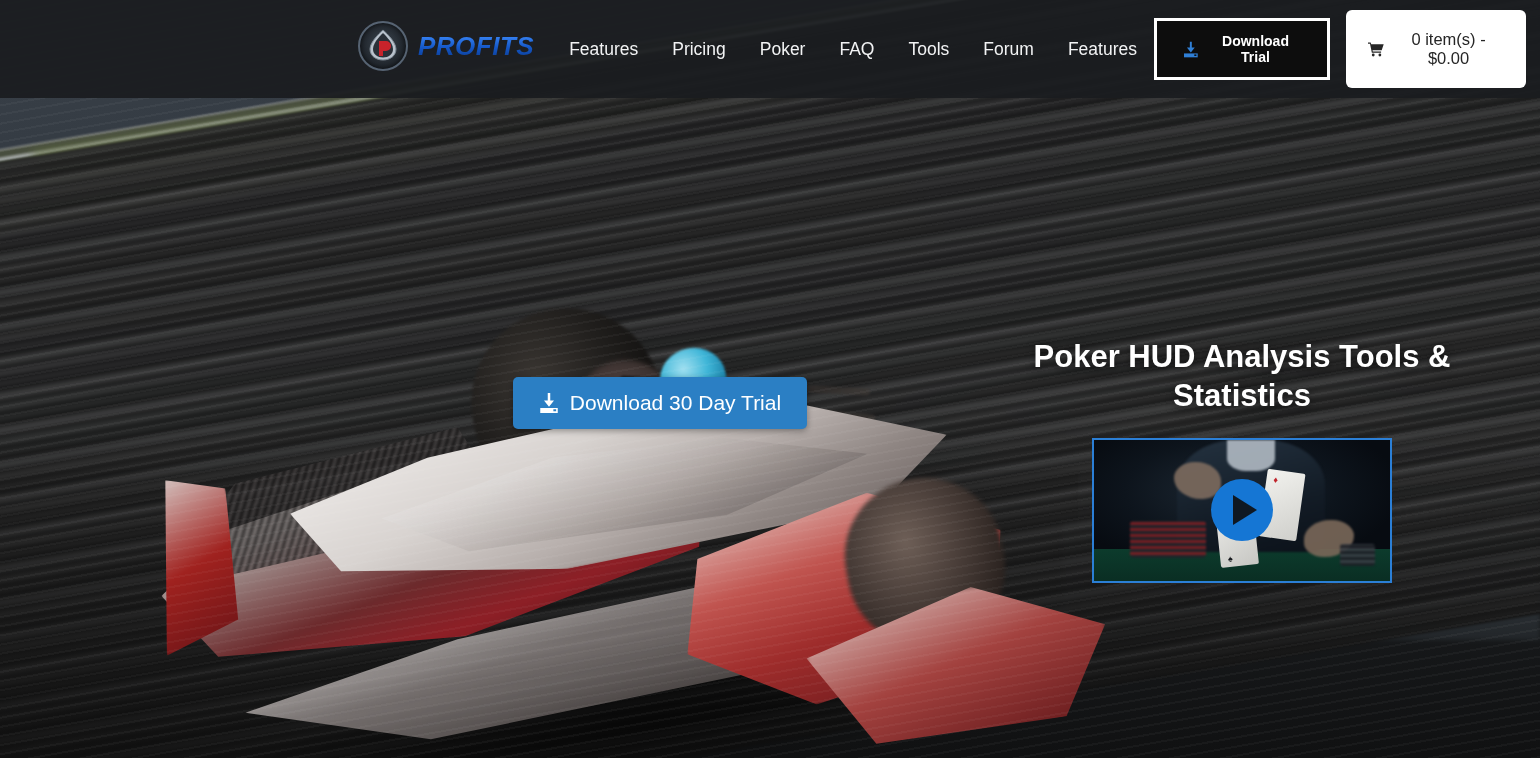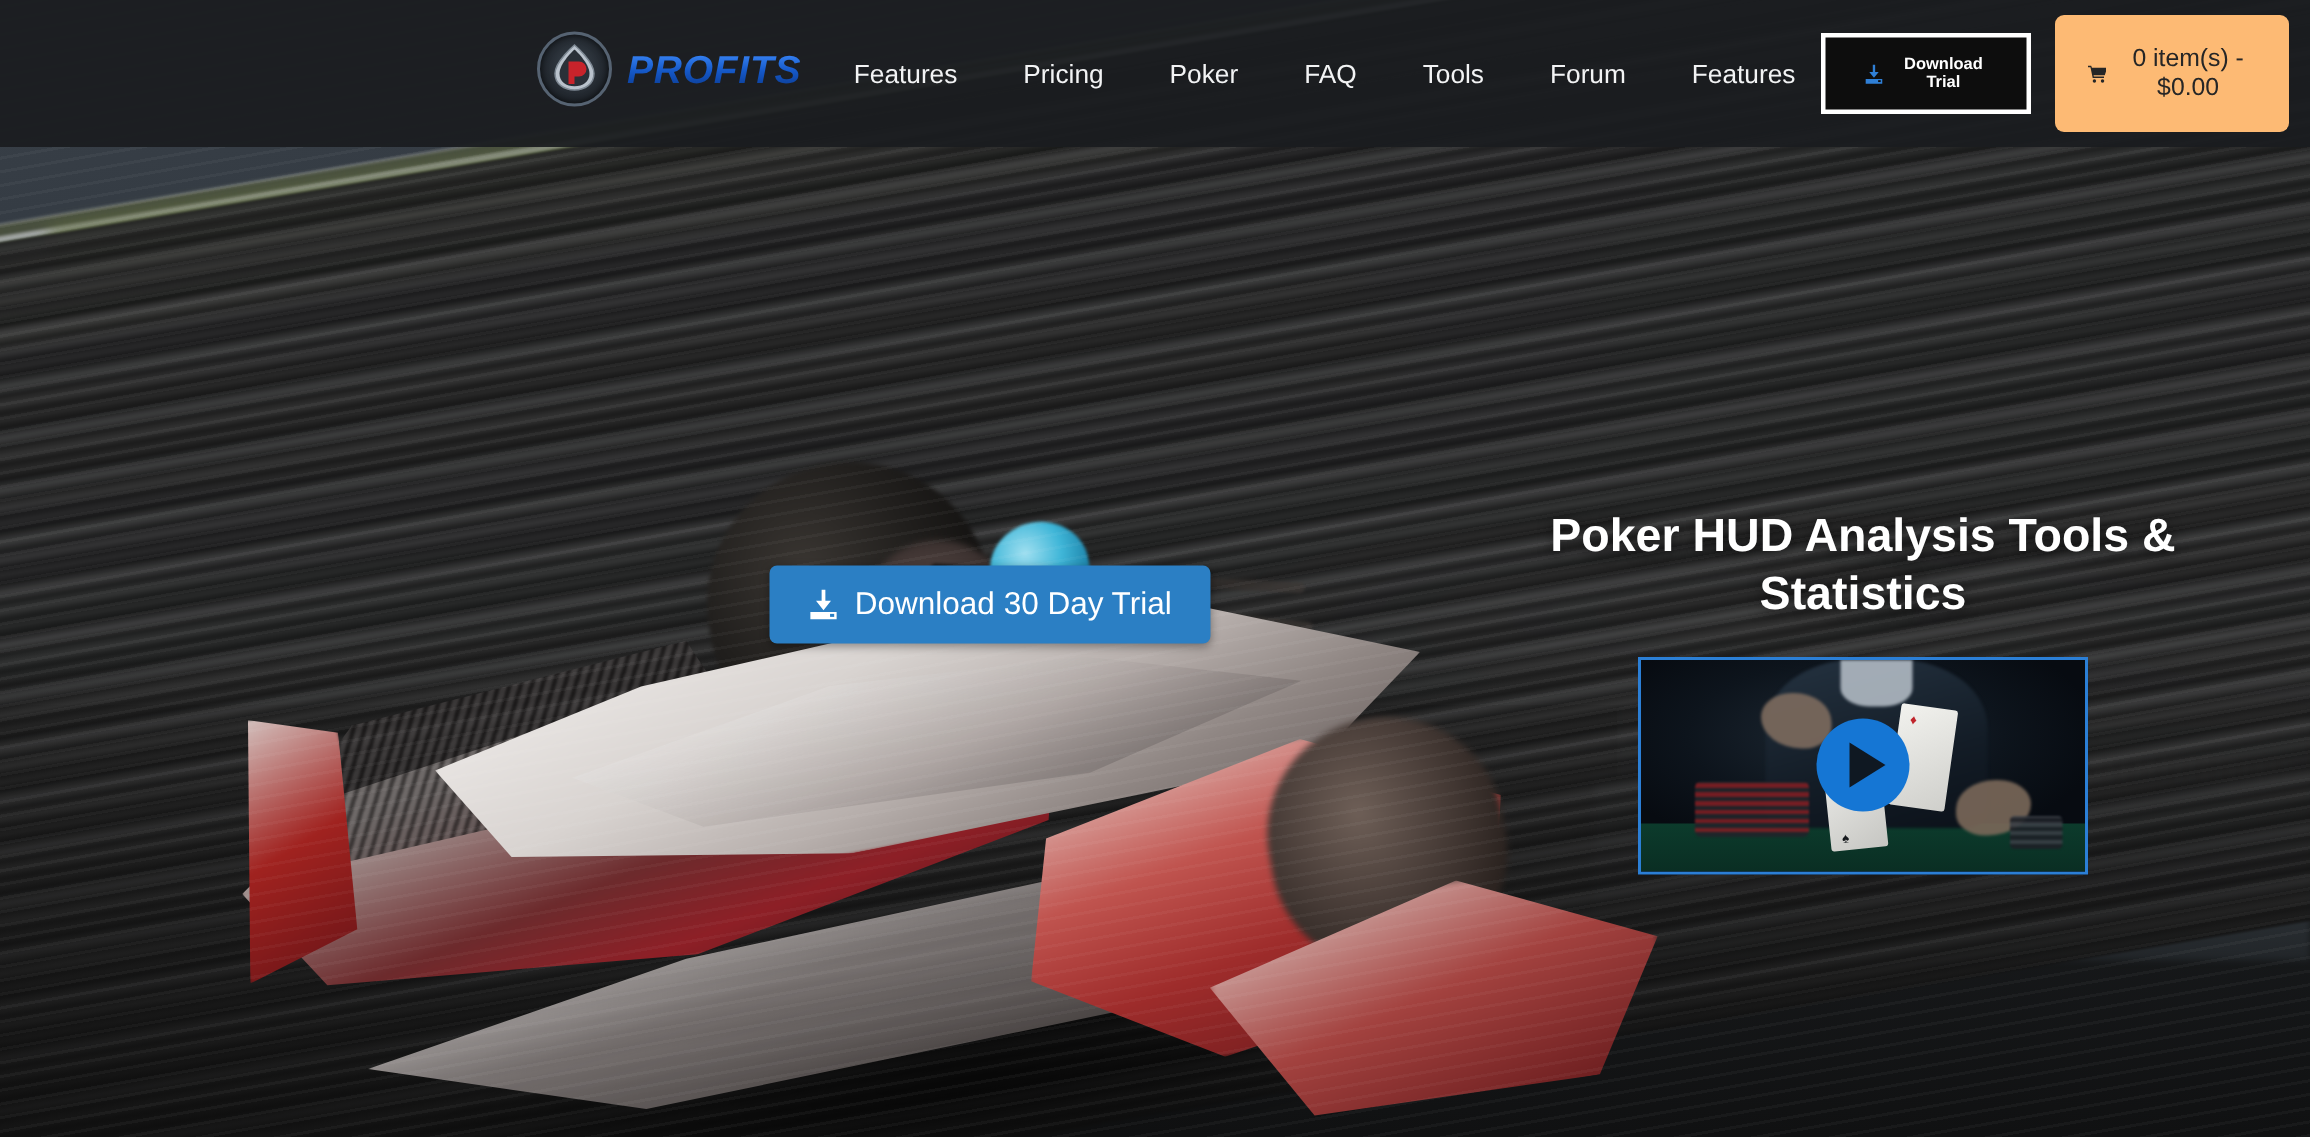--- a/index.html
+++ b/index.html
@@ -208,36 +208,36 @@
     width: 30px; height: 34px;
   }
   .wordmark {
     font-size: 26px; font-weight: bold; font-style: italic; letter-spacing: .5px;
     color: #1f6fe8; line-height: 1;
     background: linear-gradient(180deg, #3f8dff 0%, #1558c8 55%, #0b3c93 100%);
     -webkit-background-clip: text; background-clip: text; color: transparent;
     text-shadow: none;
   }
 
-  .nav { display: flex; align-items: flex-end; margin-left: 18px; gap: 10px; }
+  .nav { display: flex; align-items: flex-end; margin-left: 18px; }
   .nav a {
     color: #f2f3f4; text-decoration: none; font-size: 17.5px;
     padding: 10px 17px; white-space: nowrap;
   }
 
   .header-actions { margin-left: auto; display: flex; align-items: center; gap: 16px; padding-right: 4px; }
   .btn-download-trial {
     display: flex; align-items: center; gap: 11px;
     background: #0d0d0d; border: 3px solid #ffffff; color: #ffffff;
-    font-size: 11px; font-weight: bold; padding: 12px 26px; cursor: pointer;
+    font-size: 14px; font-weight: bold; padding: 12px 26px; cursor: pointer;
   }
   .btn-download-trial .dl { color: #2f7fd6; }
   .btn-cart {
     display: flex; align-items: center; gap: 9px;
-    background: #fdba74; border: none; border-radius: 6px; color: #262626;
+    background: #ffffff; border: none; border-radius: 6px; color: #262626;
     font-size: 16.5px; padding: 20px 22px; cursor: pointer;
   }
 
   
   .hero-content { position: absolute; inset: 98px 0 0 0; z-index: 20; }
 
   .col-left {
     position: absolute; left: 290px; top: 245px; width: 740px; text-align: center;
   }
   .hero-title {

